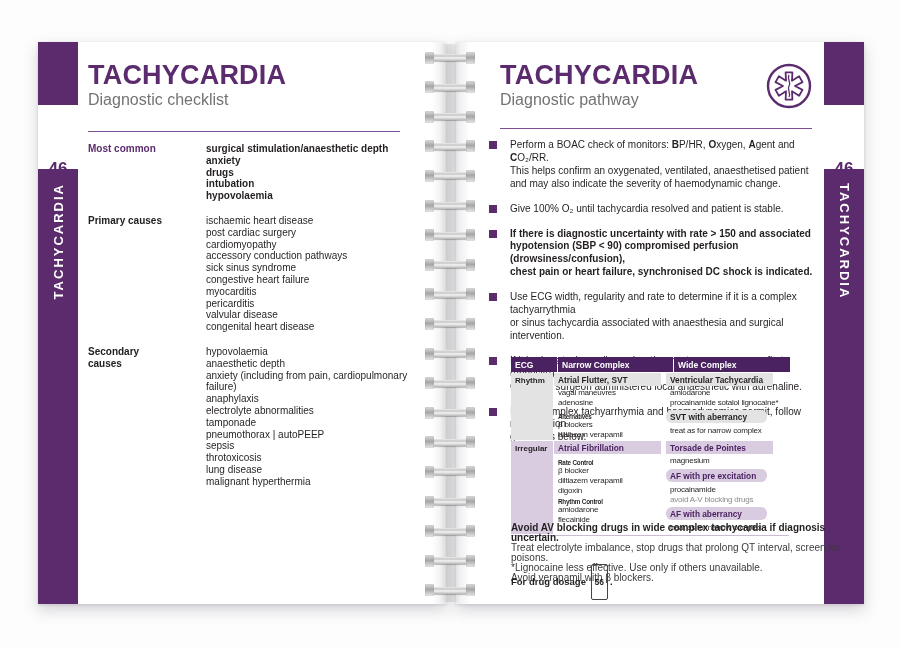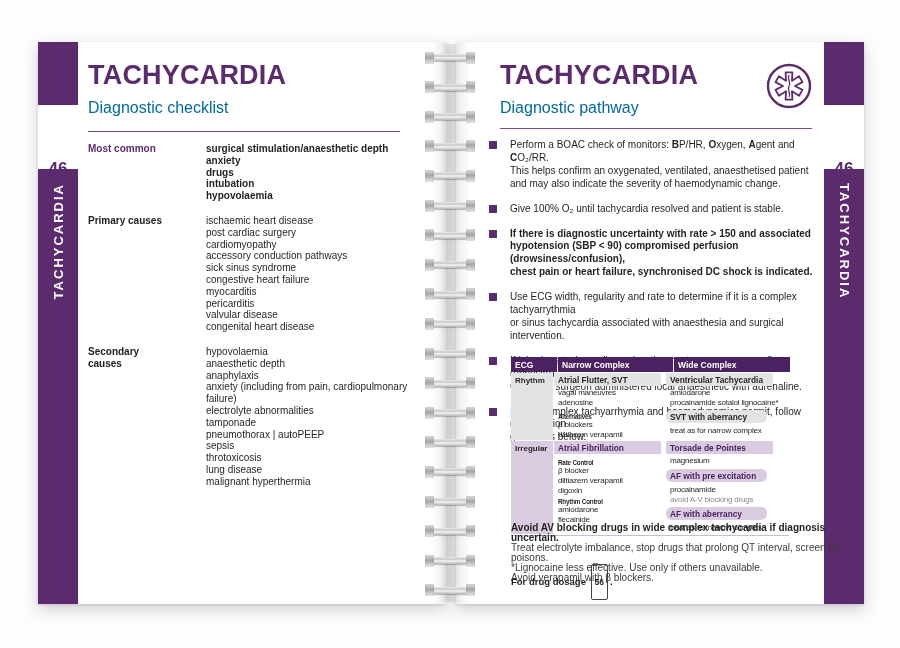--- a/index.html
+++ b/index.html
@@ -28,21 +28,21 @@
   .pl-block{left:0;} .pr-block{left:368px;}
   .page-num{position:absolute;width:40px;text-align:center;top:117px;font-size:17px;font-weight:bold;color:#5c2b6e;}
   .pl-num{left:0;} .pr-num{left:368px;}
   .side-tab{position:absolute;top:127px;bottom:0;width:40px;background:#5c2b6e;}
   .pl-tab{left:0;} .pr-tab{left:368px;}
   .side-tab span{display:block;margin:14px auto 0;color:#fff;font-weight:bold;font-size:13px;
         letter-spacing:2px;writing-mode:vertical-rl;}
   .pl-tab span{transform:rotate(180deg);}
 
   .h1{position:absolute;top:18px;font-size:27px;font-weight:800;letter-spacing:.2px;color:#5c2b6e;}
-  .h2{position:absolute;top:57px;font-size:16px;color:#0369a1;}
+  .h2{position:absolute;top:49px;font-size:16px;color:#737373;}
   .rule{position:absolute;height:1px;background:#7d4f92;}
   .pl-h1,.pl-h2{left:50px;} .pr-h1,.pr-h2{left:44px;}
   .pl-rule{left:50px;top:89px;width:312px;} .pr-rule{left:44px;top:86px;width:312px;}
 
   
   .sections{position:absolute;left:50px;top:101px;right:8px;}
   .section{display:flex;margin-bottom:13px;}
   .lbl{width:82px;flex:0 0 82px;font-size:10px;font-weight:bold;color:#222;line-height:11.8px;}
   .lbl.purple{color:#5c2b6e;}
   .list{font-size:10px;line-height:11.8px;color:#231f20;margin-left:36px;}
@@ -117,22 +117,22 @@
             <div>pericarditis</div>
             <div>valvular disease</div>
             <div>congenital heart disease</div>
           </div>
       </div>
       <div class="section">
         <div class="lbl">Secondary causes</div>
         <div class="list">
             <div>hypovolaemia</div>
             <div>anaesthetic depth</div>
+            <div>anxiety (including from pain, cardiopulmonary failure)</div>
             <div>anaphylaxis</div>
-            <div>anxiety (including from pain, cardiopulmonary failure)</div>
             <div>electrolyte abnormalities</div>
             <div>tamponade</div>
             <div>pneumothorax | autoPEEP</div>
             <div>sepsis</div>
             <div>throtoxicosis</div>
             <div>lung disease</div>
             <div>malignant hyperthermia</div>
           </div>
       </div>
     </div>

